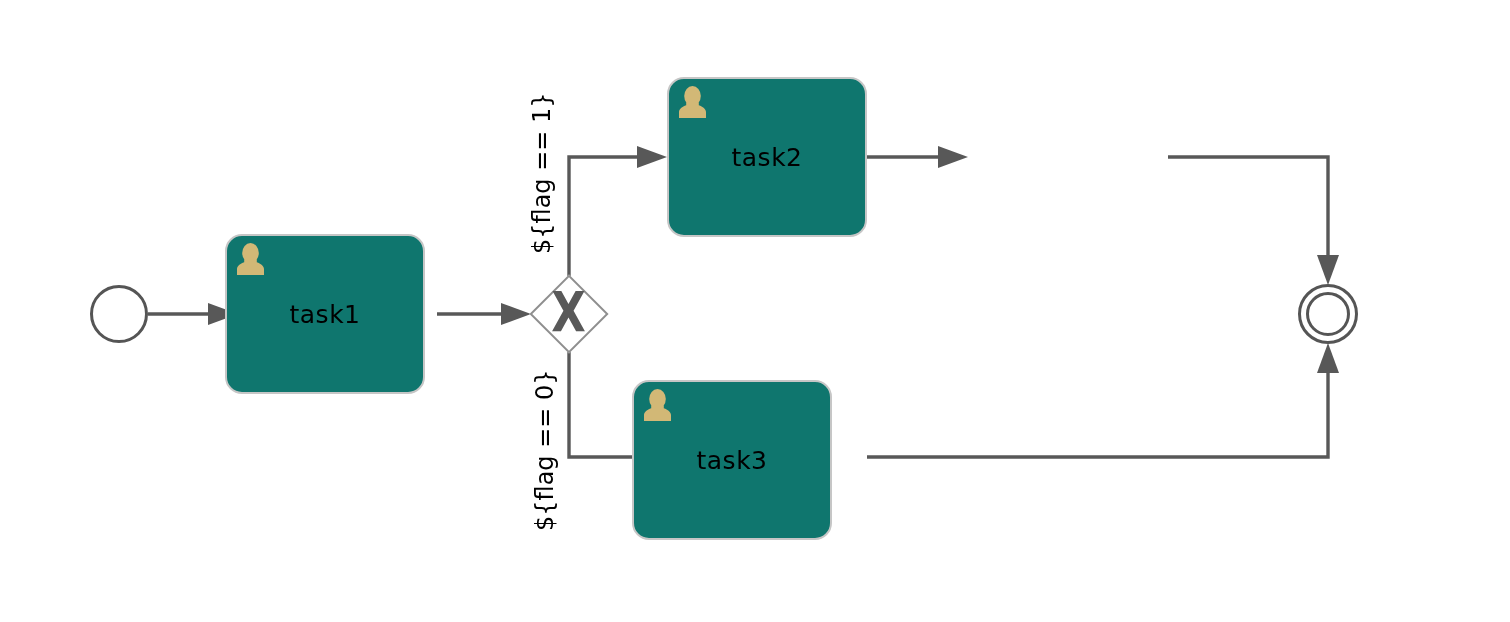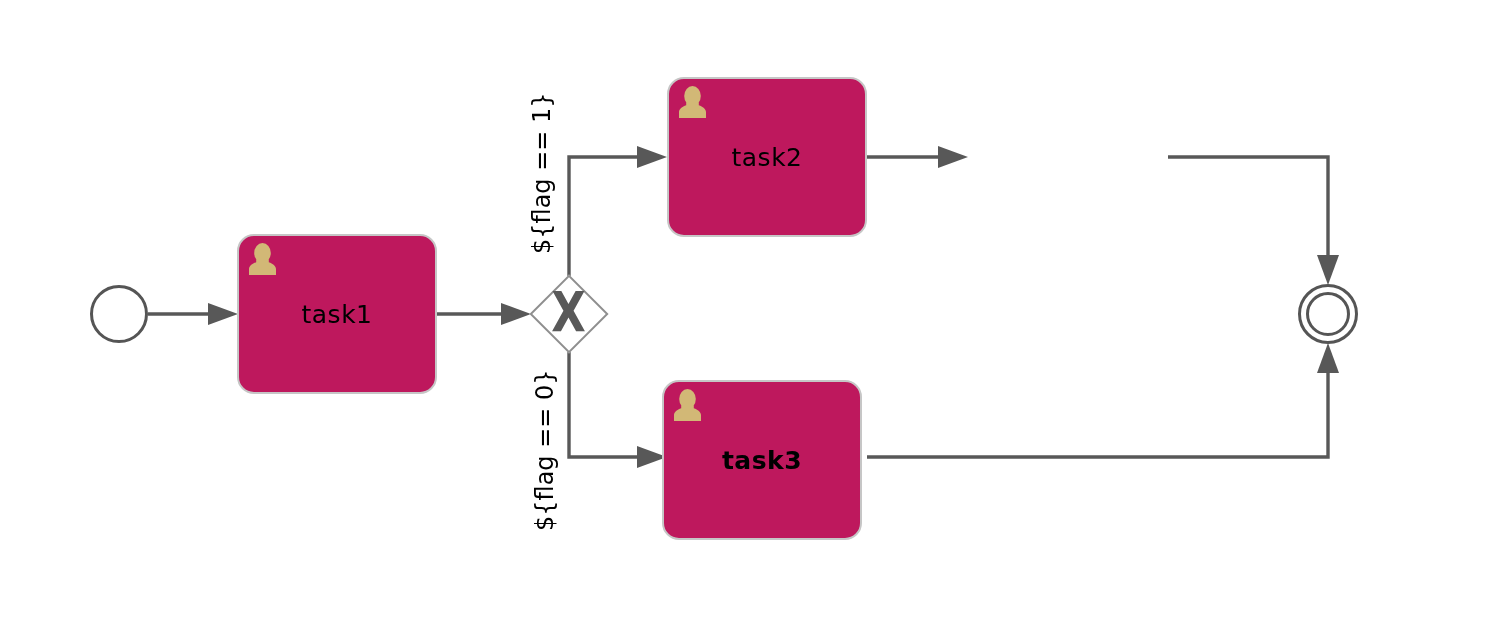--- a/index.html
+++ b/index.html
@@ -30,21 +30,21 @@
   }
   .edges-layer polygon {
     fill: #585858;
     stroke: none;
   }
   .task {
     position: absolute;
     width: 200px;
     height: 160px;
     box-sizing: border-box;
-    background: #be185d;
+    background: #0f766e;
     border: 2px solid #c6c6c6;
     border-radius: 17px;
     z-index: 2;
     display: flex;
     align-items: center;
     justify-content: center;
   }
   .task .task-label {
     font-size: 25px;
     color: #000000;
@@ -158,41 +158,41 @@
       <polygon points="637,446 667,457 637,468"></polygon>
     </g>
     <g>
       <polyline points="867,457 1328,457 1328,370"></polyline>
       <polygon points="1317,373 1339,373 1328,343"></polygon>
     </g>
   </svg>
 
   <div class="event start-event"></div>
 
-  <div class="task" style="left:237px; top:234px;">
+  <div class="task" style="left:225px; top:234px;">
     <span class="user-icon">
       <svg viewBox="0 0 29 33" width="29" height="33" xmlns="http://www.w3.org/2000/svg">
         <ellipse cx="14.5" cy="10" rx="8.3" ry="10" fill="#d2b876"></ellipse>
         <path d="M8.2 19.2 C4.2 20.6 1 22.9 1 26.2 L1 32 L28 32 L28 26.2 C28 22.9 24.8 20.6 20.8 19.2 L20.8 16.5 L8.2 16.5 Z" fill="#d2b876"></path>
       </svg>
     </span>
     <span class="task-label">task1</span>
   </div>
 
   <div class="task" style="left:667px; top:77px;">
     <span class="user-icon">
       <svg viewBox="0 0 29 33" width="29" height="33" xmlns="http://www.w3.org/2000/svg">
         <ellipse cx="14.5" cy="10" rx="8.3" ry="10" fill="#d2b876"></ellipse>
         <path d="M8.2 19.2 C4.2 20.6 1 22.9 1 26.2 L1 32 L28 32 L28 26.2 C28 22.9 24.8 20.6 20.8 19.2 L20.8 16.5 L8.2 16.5 Z" fill="#d2b876"></path>
       </svg>
     </span>
     <span class="task-label">task2</span>
   </div>
 
-  <div class="task" style="left:662px; top:380px;font-weight:bold;">
+  <div class="task" style="left:632px; top:380px;">
     <span class="user-icon">
       <svg viewBox="0 0 29 33" width="29" height="33" xmlns="http://www.w3.org/2000/svg">
         <ellipse cx="14.5" cy="10" rx="8.3" ry="10" fill="#d2b876"></ellipse>
         <path d="M8.2 19.2 C4.2 20.6 1 22.9 1 26.2 L1 32 L28 32 L28 26.2 C28 22.9 24.8 20.6 20.8 19.2 L20.8 16.5 L8.2 16.5 Z" fill="#d2b876"></path>
       </svg>
     </span>
     <span class="task-label">task3</span>
   </div>
 
 

